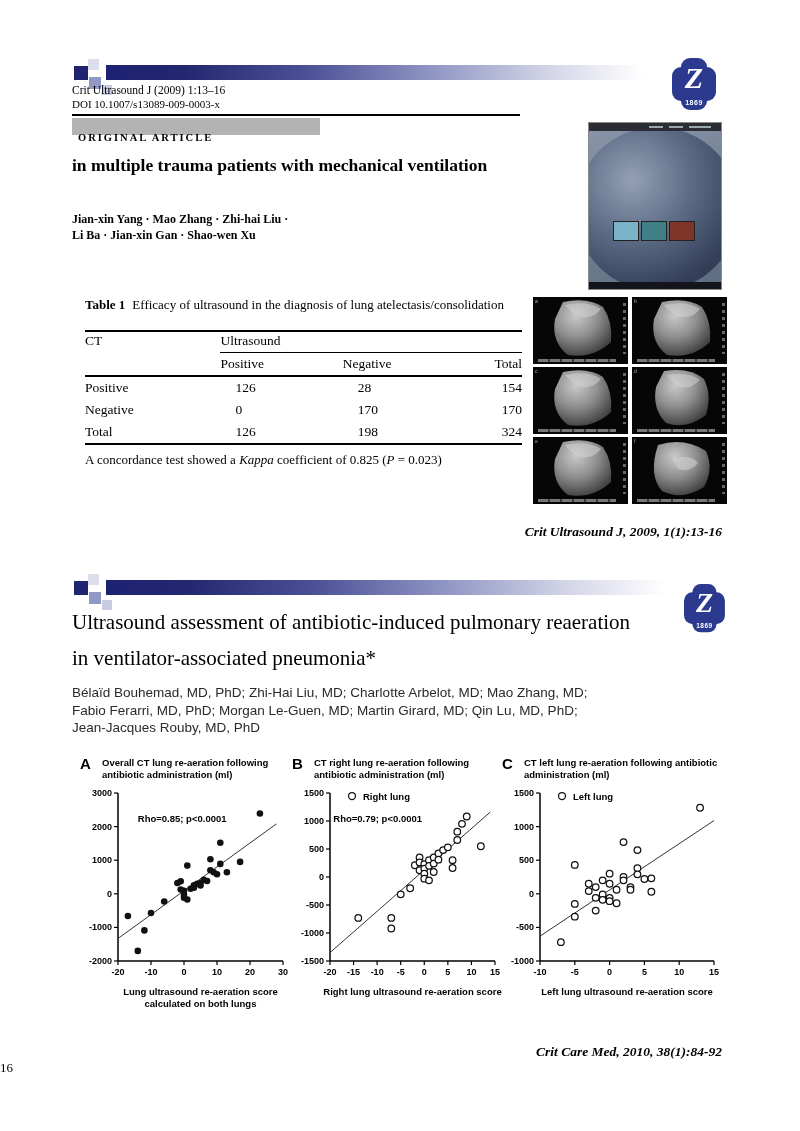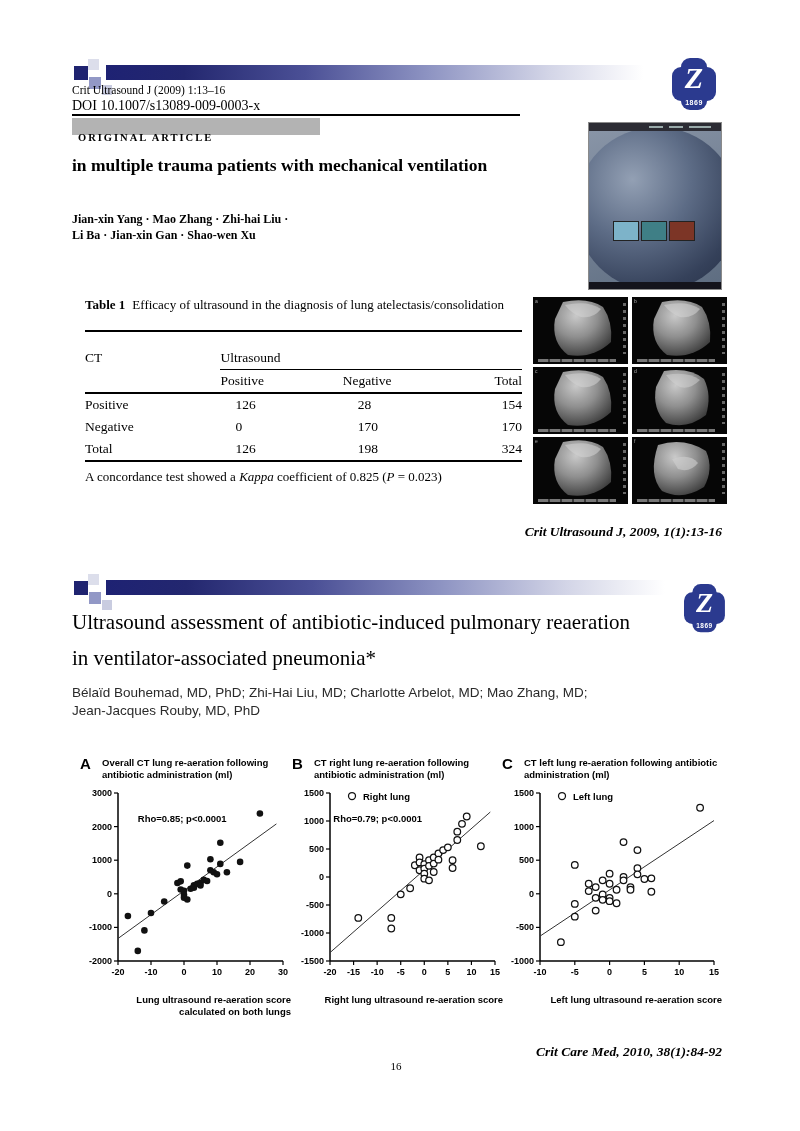--- a/index.html
+++ b/index.html
@@ -22,21 +22,21 @@
   .zlogo{position:absolute;width:44px;height:52px}
   .z-v{position:absolute;left:9px;top:0;width:26px;height:52px;background:#2b3a8f;border-radius:9px}
   .z-h{position:absolute;left:0;top:9px;width:44px;height:34px;background:#2b3a8f;border-radius:9px}
   .z-char{position:absolute;left:0;right:0;top:3px;text-align:center;color:#fff;
           font:italic bold 30px "Liberation Serif",serif}
   .z-year{position:absolute;left:0;right:0;bottom:4px;text-align:center;color:#fff;
           font:bold 7px "Liberation Sans",sans-serif;letter-spacing:.5px}
 
   
   .jline{left:72px;top:84px;font-size:11.5px;line-height:13px}
-  .doiline{left:72px;top:98px;font-size:14px}
+  .doiline{left:72px;top:98px;font-size:11px}
   .rule1{left:72px;top:114px;width:448px;height:2px;background:#000}
   .graybox{left:72px;top:118px;width:248px;height:17px;background:#b3b3b3;
            font:bold 10.5px "Liberation Serif",serif;letter-spacing:2px;padding:14px 0 0 6px}
   .title1{left:72px;top:154px;width:540px;font-weight:bold;font-size:17.5px;line-height:23px}
   .authors1{left:72px;top:211px;font-weight:bold;font-size:12px;line-height:16px}
 
   
   .cover{left:588px;top:122px;width:134px;height:168px;overflow:hidden;border:1px solid #8a8a8a;
          background:linear-gradient(160deg,#8a96a8,#5d6c80)}
   .cover-globe{position:absolute;left:-14px;top:4px;width:164px;height:164px;border-radius:50%;
@@ -53,21 +53,21 @@
   .cover-bottom{position:absolute;bottom:0;left:0;right:0;height:7px;background:#14141c;z-index:2}
 
   
   .tblock{position:absolute;left:85px;top:296px;width:437px}
   .tcap{font-size:13px;line-height:17px;margin-bottom:17px}
   .tcap .b{font-weight:bold;margin-right:7px}
   table.t1{width:100%;border-collapse:collapse;border-top:2px solid #000;font-size:13.5px}
   .t1 td{padding:3px 0;vertical-align:top}
   .t1 .c1{width:31%}.t1 .c2{width:28%}.t1 .c3{width:26%}
   .t1 .c4{width:15%;text-align:right}
-  .t1 tr.hdr1 td{padding-top:18px}
+  .t1 tr.hdr1 td{padding-top:1px}
   .t1 tr.hdr1 td.grp{border-bottom:1px solid #000}
   .t1 tr.hdr2 td{border-bottom:2px solid #000}
   .t1 tbody tr.last td{border-bottom:2px solid #000}
   .t1 tbody td.v2,.t1 tbody td.v3{padding-left:15px}
   .tfoot{font-size:13px;margin-top:7px}
 
   
   .usgrid{left:533px;top:297px;width:194px;display:grid;grid-template-columns:95px 95px;
           grid-auto-rows:67px;gap:3px 4px}
   .us-panel{position:relative;background:#060606;overflow:hidden}
@@ -82,27 +82,27 @@
 
   
   .title2{left:72px;top:604px;width:620px;font-size:21px;line-height:36px;font-weight:500}
   .authors2{left:72px;top:684px;font:13.5px/17.5px "Liberation Sans",sans-serif;color:#2a2a2a}
 
   
   .chart-block{position:absolute;width:213px}
   .chart-letter{position:absolute;left:2px;top:-2px;font:bold 15px "Liberation Sans",sans-serif}
   .chart-title{font:bold 9.5px/1.3 "Liberation Sans",sans-serif;text-align:left;
                padding:0 2px 2px 24px;height:28px}
-  .chart-xlabel{font:bold 9.5px/1.25 "Liberation Sans",sans-serif;text-align:right;
-               padding-left:32px;margin-top:9px}
+  .chart-xlabel{font:bold 9.5px/1.25 "Liberation Sans",sans-serif;text-align:center;
+               padding-left:32px;margin-top:1px}
   svg.plot{overflow:visible;display:block}
   svg .tick{font:bold 9px "Liberation Sans",sans-serif}
   svg .lg{font:bold 9.5px "Liberation Sans",sans-serif}
 
-  .pgnum{position:absolute;top:1060px;left:0;right:8px;text-align:center;font-size:11px}
+  .pgnum{position:absolute;top:1060px;left:0;right:8px;text-align:left;font-size:13px}
 </style>
 </head>
 <body>
 
 <div class="page">
 
   <svg width="0" height="0" style="position:absolute">
     <defs>
       <radialGradient id="usg" cx="38%" cy="28%" r="85%">
         <stop offset="0%" stop-color="#c9c9c9"></stop>
@@ -267,20 +267,21 @@
     <div class="z-char">Z</div>
     <div class="z-year">1869</div>
   </div>
 
   <div class="abs title2">
     <div>Ultrasound assessment of antibiotic-induced pulmonary reaeration</div>
     <div>in ventilator-associated pneumonia*</div>
   </div>
   <div class="abs authors2">
     <div>Bélaïd Bouhemad, MD, PhD; Zhi-Hai Liu, MD; Charlotte Arbelot, MD; Mao Zhang, MD;</div>
+    <div>Fabio Ferarri, MD, PhD; Morgan Le-Guen, MD; Martin Girard, MD; Qin Lu, MD, PhD;</div>
     <div>Jean-Jacques Rouby, MD, PhD</div>
   </div>
 
   <div class="chart-block" style="left:78px;top:757px">
     <div class="chart-letter">A</div>
     <div class="chart-title">Overall CT lung re-aeration following antibiotic administration (ml)</div>
     <svg class="plot" width="213" height="200">
         <line x1="40" y1="8" x2="40" y2="176" stroke="#000" stroke-width="1.5"></line>
         <line x1="40" y1="176" x2="205" y2="176" stroke="#000" stroke-width="1.5"></line>
         <line x1="36" y1="8" x2="40" y2="8" stroke="#000" stroke-width="1.2"></line>

